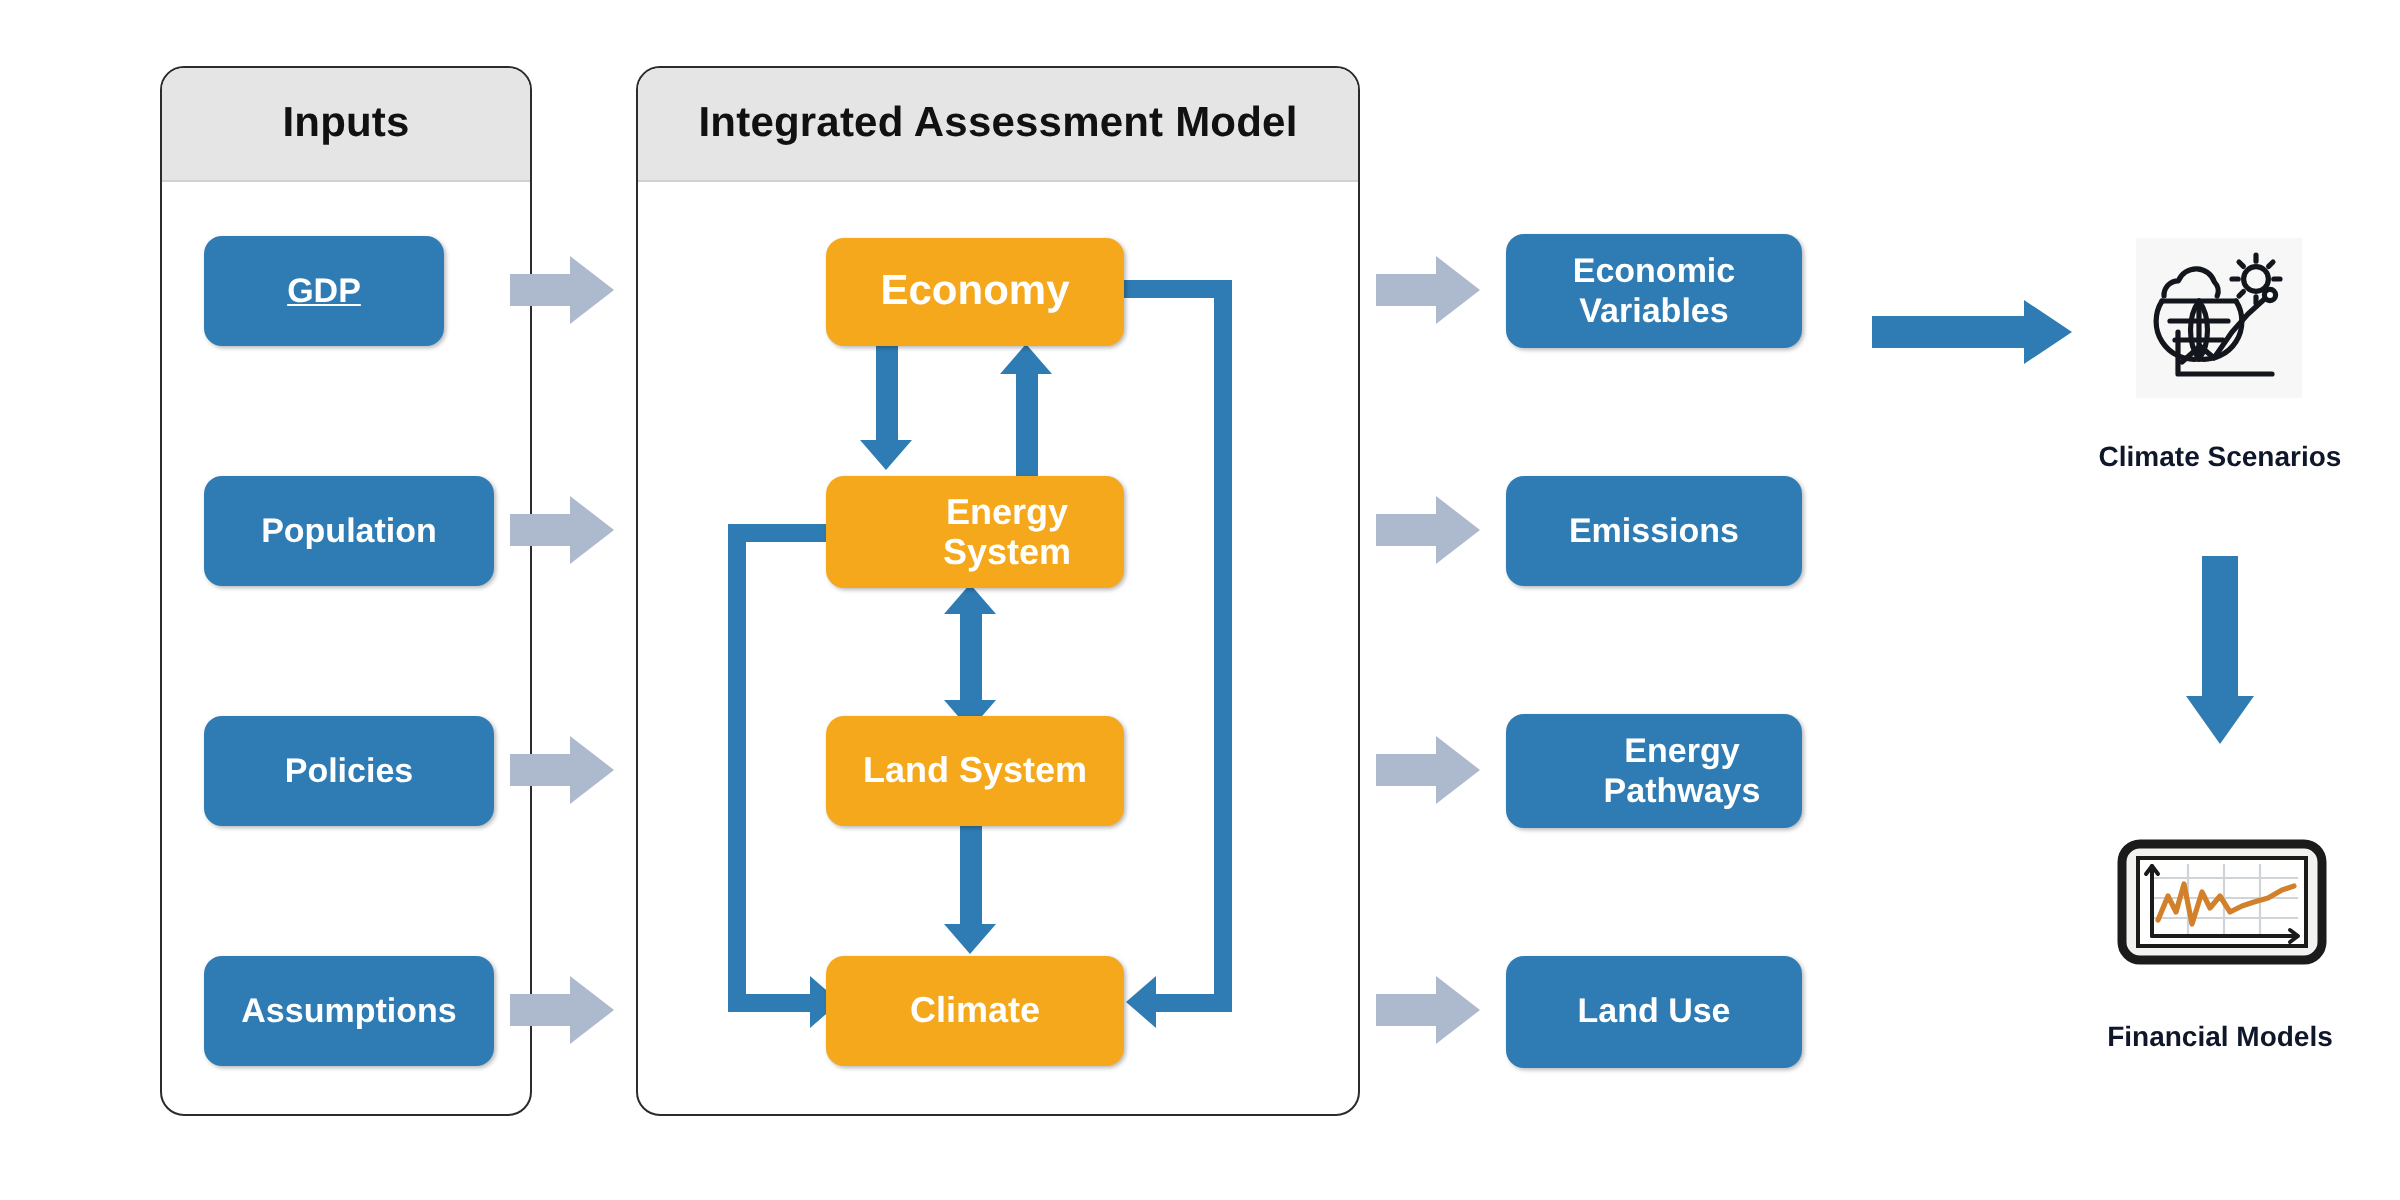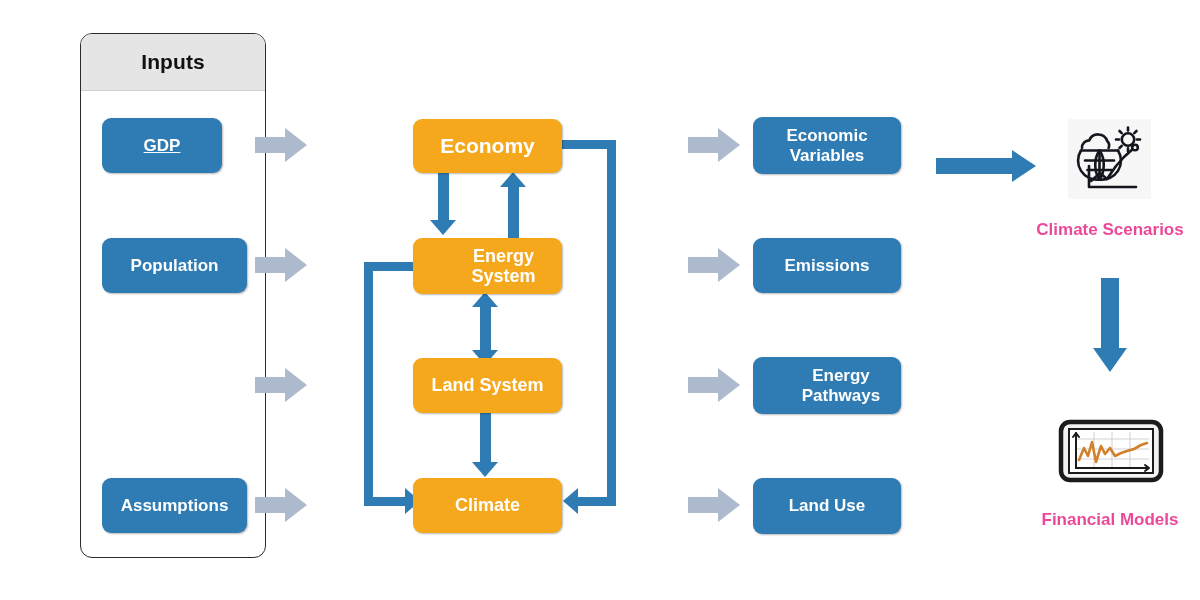--- a/index.html
+++ b/index.html
@@ -94,40 +94,43 @@
     border-top:24px solid #2e7cb3;
   }
 
   
   .icon-tile{
     position:absolute;background:#f7f7f7;
     display:flex;align-items:center;justify-content:center;
   }
   .icon-caption{
     position:absolute;text-align:center;
-    font-size:17px;font-weight:bold;color:#ec4899;line-height:1.2;
+    font-size:14px;font-weight:bold;color:#0f172a;line-height:1.2;
   }
 </style>
 </head>
 <body>
 
 <div id="canvas">
 
   <div class="panel" style="left:80px;top:33px;width:186px;height:525px;">
     <div class="panel-header">
       <div class="panel-title">Inputs</div>
     </div>
   </div>
 
   <div class="node blue" style="left:102px;top:118px;width:120px;height:55px;text-decoration:underline;">
     <span>GDP</span>
   </div>
   <div class="node blue" style="left:102px;top:238px;width:145px;height:55px;">
     <span>Population</span>
   </div>
+  <div class="node blue" style="left:102px;top:358px;width:145px;height:55px;">
+    <span>Policies</span>
+  </div>
   <div class="node blue" style="left:102px;top:478px;width:145px;height:55px;align-items:center;">
     <span>Assumptions</span>
   </div>
 
   <div class="grey-arrow" style="left:255px;top:128px;">
     <div class="shaft"></div>
     <div class="head"></div>
   </div>
   <div class="grey-arrow" style="left:255px;top:248px;">
     <div class="shaft"></div>
@@ -135,20 +138,25 @@
   </div>
   <div class="grey-arrow" style="left:255px;top:368px;">
     <div class="shaft"></div>
     <div class="head"></div>
   </div>
   <div class="grey-arrow" style="left:255px;top:488px;">
     <div class="shaft"></div>
     <div class="head"></div>
   </div>
 
+  <div class="panel" style="left:318px;top:33px;width:362px;height:525px;">
+    <div class="panel-header">
+      <div class="panel-title">Integrated Assessment Model</div>
+    </div>
+  </div>
 
   <div class="ln" style="left:560px;top:140px;width:56px;height:9px;"></div>
   <div class="ln" style="left:607px;top:140px;width:9px;height:366px;"></div>
   <div class="ln" style="left:578px;top:497px;width:38px;height:9px;"></div>
   <div class="head-left" style="left:563px;top:488px;"></div>
 
   <div class="ln" style="left:364px;top:262px;width:52px;height:9px;"></div>
   <div class="ln" style="left:364px;top:262px;width:9px;height:244px;"></div>
   <div class="ln" style="left:364px;top:497px;width:44px;height:9px;"></div>
   <div class="head-right" style="left:405px;top:488px;"></div>

